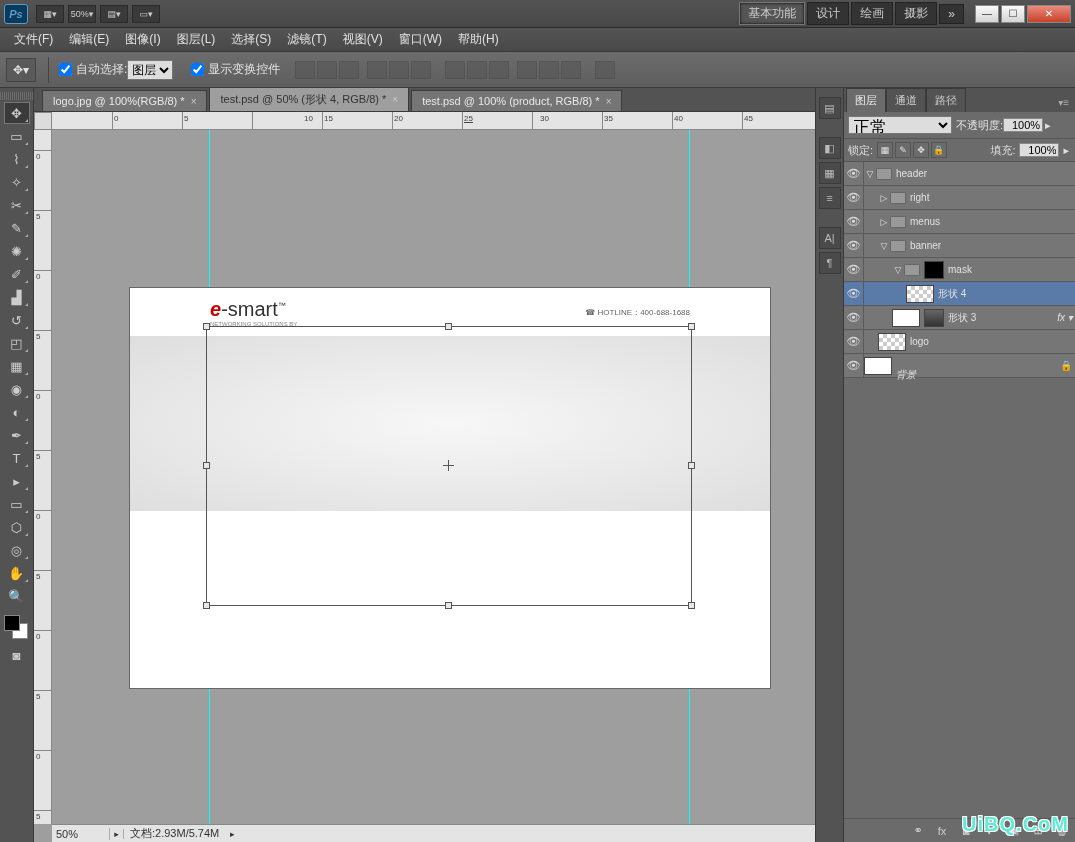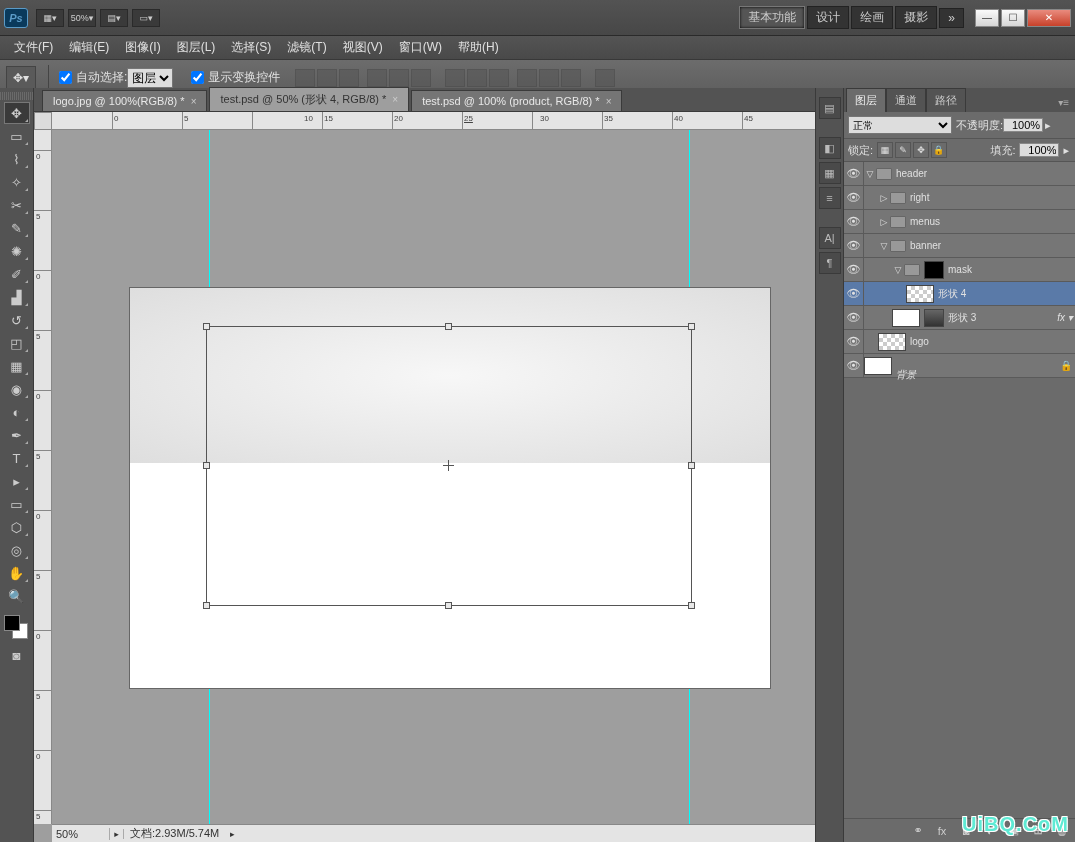--- a/index.html
+++ b/index.html
@@ -1,19 +1,19 @@
 <!DOCTYPE html>
 <html><head>
 <meta charset="utf-8">
 <style>
 * { box-sizing: border-box; margin: 0; padding: 0; font-family: "Microsoft YaHei", Tahoma, sans-serif; }
 body { width: 1075px; height: 842px; background: #535353; overflow: hidden; position: relative; }
 
 
-.titlebar { height: 36px; background: linear-gradient(#535353,#474747); display:flex; align-items:center; padding:12px 4px; border-bottom:1px solid #2a2a2a;}
+.titlebar { height: 28px; background: linear-gradient(#535353,#474747); display:flex; align-items:center; padding:12px 4px; border-bottom:1px solid #2a2a2a;}
 .ps-logo { width:24px; height:20px; background:#0a3a5c; border:1px solid #5b9bc7; border-radius:3px; color:#5b9bc7; font-size:11px; font-weight:bold; display:flex; align-items:center; justify-content:center; margin-right:6px; font-style:italic;}
 .titlebar .dd-ico { width:28px; height:18px; background:#3a3a3a; border:1px solid #2a2a2a; margin:0 2px; display:flex; align-items:center; justify-content:center; color:#ccc; font-size:9px;}
 .titlebar .spacer { flex:1; }
 .titlebar .workspace-btn { background:#333; border:1px solid #222; color:#ccc; font-size:12px; padding:2px 8px; margin:0 1px; cursor:pointer;}
 .titlebar .workspace-btn.active { background:#555; border:1px solid #777; box-shadow:inset 0 0 3px #000;}
 .win-controls { display:flex; margin-left:8px;}
 .win-btn { width:24px; height:18px; border:1px solid #888; margin-left:2px; display:flex; align-items:center; justify-content:center; font-size:10px; cursor:pointer;}
 .win-min { background:linear-gradient(#fafafa,#d5d5d5); color:#333;}
 .win-max { background:linear-gradient(#fafafa,#d5d5d5); color:#333;}
 .win-close { background:linear-gradient(#e98b7e,#c8412a); color:#fff; width:44px;}
@@ -82,21 +82,21 @@
 .dock-ico { width:22px; height:22px; margin:3px auto; background:#4a4a4a; border:1px solid #3a3a3a; display:flex; align-items:center; justify-content:center; color:#bbb; font-size:11px; cursor:pointer;}
 
 
 .panels { width:232px; background:#6b6b6b; border-left:1px solid #3a3a3a; display:flex; flex-direction:column;}
 .panel-tabs { height:24px; background:#535353; display:flex; align-items:end; padding-left:2px;}
 .ptab { background:#535353; color:#ccc; font-size:11px; padding:4px 8px; border:1px solid #3a3a3a; border-bottom:none; cursor:pointer;}
 .ptab.active { background:#6b6b6b; color:#eee;}
 .ptab-menu { margin-left:auto; color:#aaa; padding:4px 6px; font-size:10px;}
 .panel-body { flex:1; background:#6b6b6b; font-size:11px; color:#e0e0e0;}
 .blend-row { display:flex; align-items:center; padding:4px; border-bottom:1px solid #555;}
-.blend-row select { flex:0 0 104px; background:#ddd; font-size:10px; height:18px;}
+.blend-row select { flex:0 0 104px; background:#ddd; font-size:17px; height:18px;}
 .blend-row .lbl { margin-left:4px;}
 .blend-row input { width:40px; font-size:11px; background:#ddd; border:1px solid #888; text-align:right; padding:0 2px;}
 .lock-row { display:flex; align-items:center; padding:3px 4px; border-bottom:1px solid #555; gap:2px;}
 .lock-row .lbl { margin-right:2px;}
 .lock-ico { width:16px; height:16px; border:1px solid #555; background:#6b6b6b; display:flex; align-items:center; justify-content:center; font-size:9px;}
 
 .layers { background:#6b6b6b;}
 .layer { display:flex; align-items:center; height:24px; border-bottom:1px solid #5a5a5a; background:#767676;}
 .layer.sel { background:#5a7aa8;}
 .layer .eye { width:20px; height:100%; border-right:1px solid #5a5a5a; display:flex; align-items:center; justify-content:center; font-size:11px;}
@@ -275,20 +275,27 @@
           <div class="tick" style="top: 680px;"></div>
           <div class="lbl" style="top: 682px;">5</div>
         </div>
       <div class="canvas-area">
 
         <div class="guide-v" style="left:157px"></div>
         <div class="guide-v" style="left:637px"></div>
         <div class="guide-red" style="left:636px"></div>
 
         <div class="artboard">
+          <div class="art-header">
+            <div>
+              <div class="logo-txt"><span class="e">e</span><span>-smart</span><sup style="font-size:8px">™</sup></div>
+              <div style="font-size:6px;color:#888">NETWORKING SOLUTIONS BY</div>
+            </div>
+            <div class="hotline">☎ <span>HOTLINE：400-688-1688</span></div>
+          </div>
           <div class="art-banner"></div>
         </div>
 
         <div class="transform-box" style="left:154px; top:196px; width:486px; height:280px">
           <div class="t-handle" style="left:-4px; top:-4px"></div>
           <div class="t-handle" style="left:50%; top:-4px; margin-left:-4px"></div>
           <div class="t-handle" style="right:-4px; top:-4px"></div>
           <div class="t-handle" style="left:-4px; top:50%; margin-top:-4px"></div>
           <div class="t-handle" style="right:-4px; top:50%; margin-top:-4px"></div>
           <div class="t-handle" style="left:-4px; bottom:-4px"></div>

